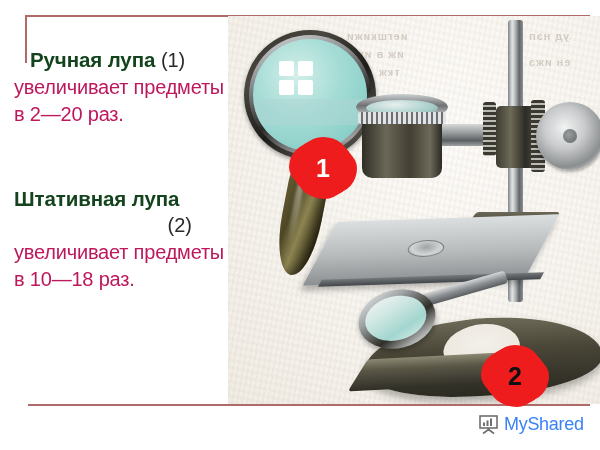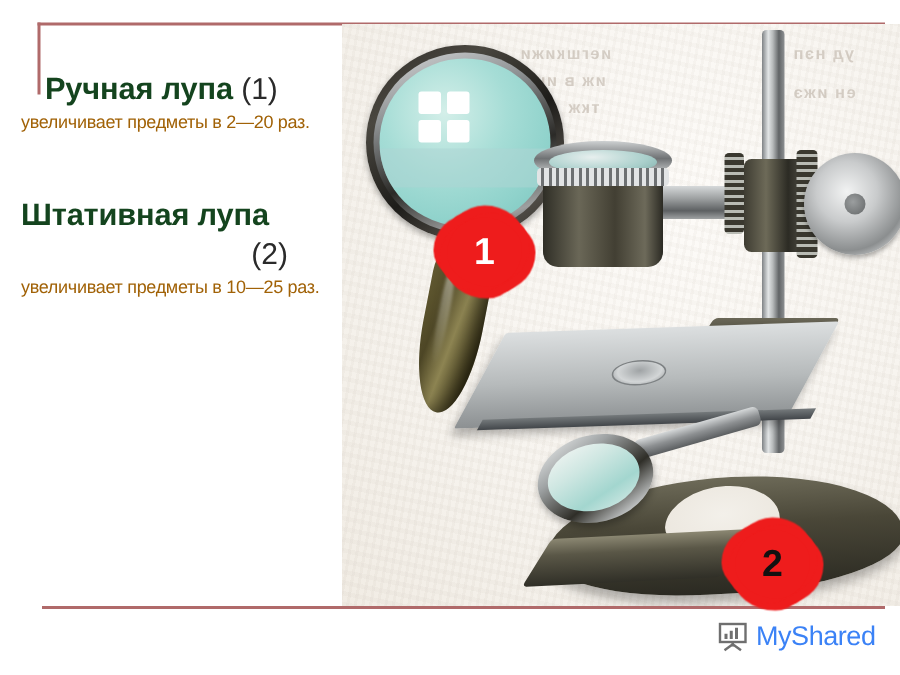--- a/index.html
+++ b/index.html
@@ -21,31 +21,31 @@
     background:#b06a6a;
   }
   .frame-bottom{
     position:absolute;left:28px;top:404px;width:562px;height:2px;
     background:#b06a6a;
   }
 
   
   .text-col{position:absolute;left:0;top:46px;width:236px;}
   .block{padding:0 8px 0 14px;}
-  .block.second{margin-top:40px;}
+  .block.second{margin-top:58px;}
   .head{
     color:#14441e;font-weight:bold;font-size:20.5px;line-height:1.32;
     letter-spacing:-0.1px;
   }
   .head .indent{display:inline-block;width:16px;}
   .num{color:#2a2a2a;font-weight:normal;font-size:20px;}
   .num-right{display:block;text-align:right;color:#2a2a2a;font-size:20px;
     line-height:1.3;padding-right:36px;}
   .body-txt{
-    color:#a16207;font-size:12px;line-height:1.32;margin-top:1px;
+    color:#be185d;font-size:20px;line-height:1.32;margin-top:1px;
     letter-spacing:-0.2px;
   }
 
   
   .illus{
     position:absolute;left:228px;top:16px;width:372px;height:388px;
     overflow:hidden;
     background:
       radial-gradient(ellipse at 60% 30%, #fdfbf8 0%, #f7f4ef 55%, #f1ece4 100%);
   }
@@ -265,21 +265,21 @@
   <div class="text-col">
 
     <div class="block first">
       <div class="head"><span class="indent"></span><span>Ручная лупа</span> <span class="num">(1)</span></div>
       <div class="body-txt">увеличивает предметы в 2—20 раз.</div>
     </div>
 
     <div class="block second">
       <div class="head">Штативная лупа</div>
       <div class="num-right">(2)</div>
-      <div class="body-txt">увеличивает предметы в 10—25 раз.</div>
+      <div class="body-txt">увеличивает предметы в 10—18 раз.</div>
     </div>
 
   </div>
 
   <div class="illus">
     <div class="paper-grain"></div>
 
     <div class="ghost g1">иегшкижи</div>
     <div class="ghost g2">иж в ин</div>
     <div class="ghost g3">ткж</div>

